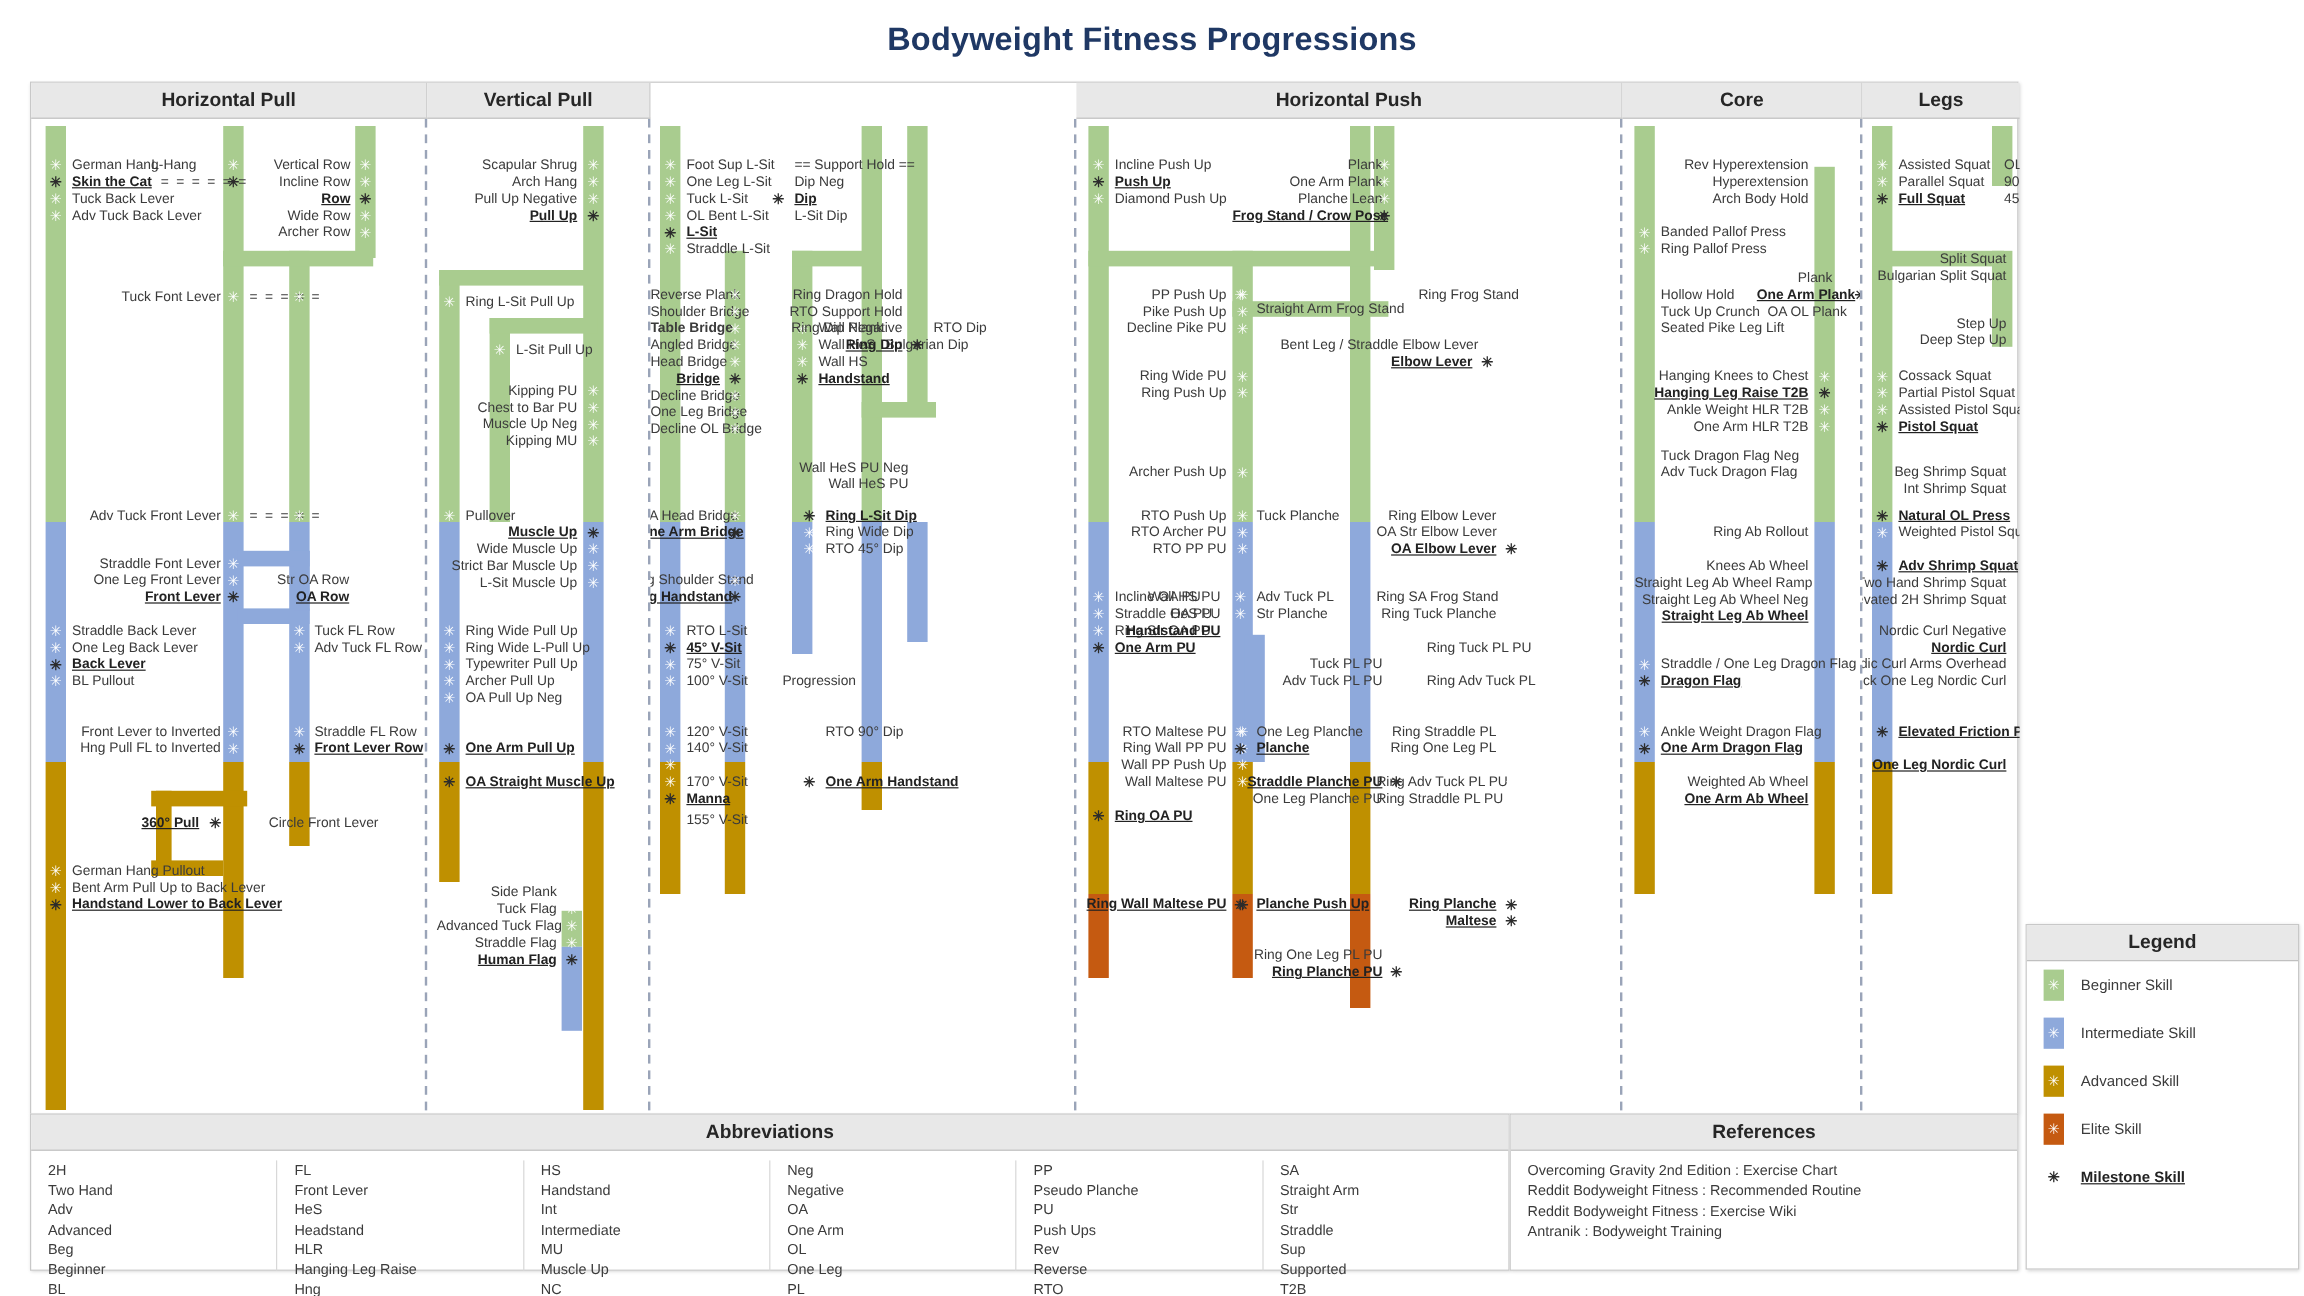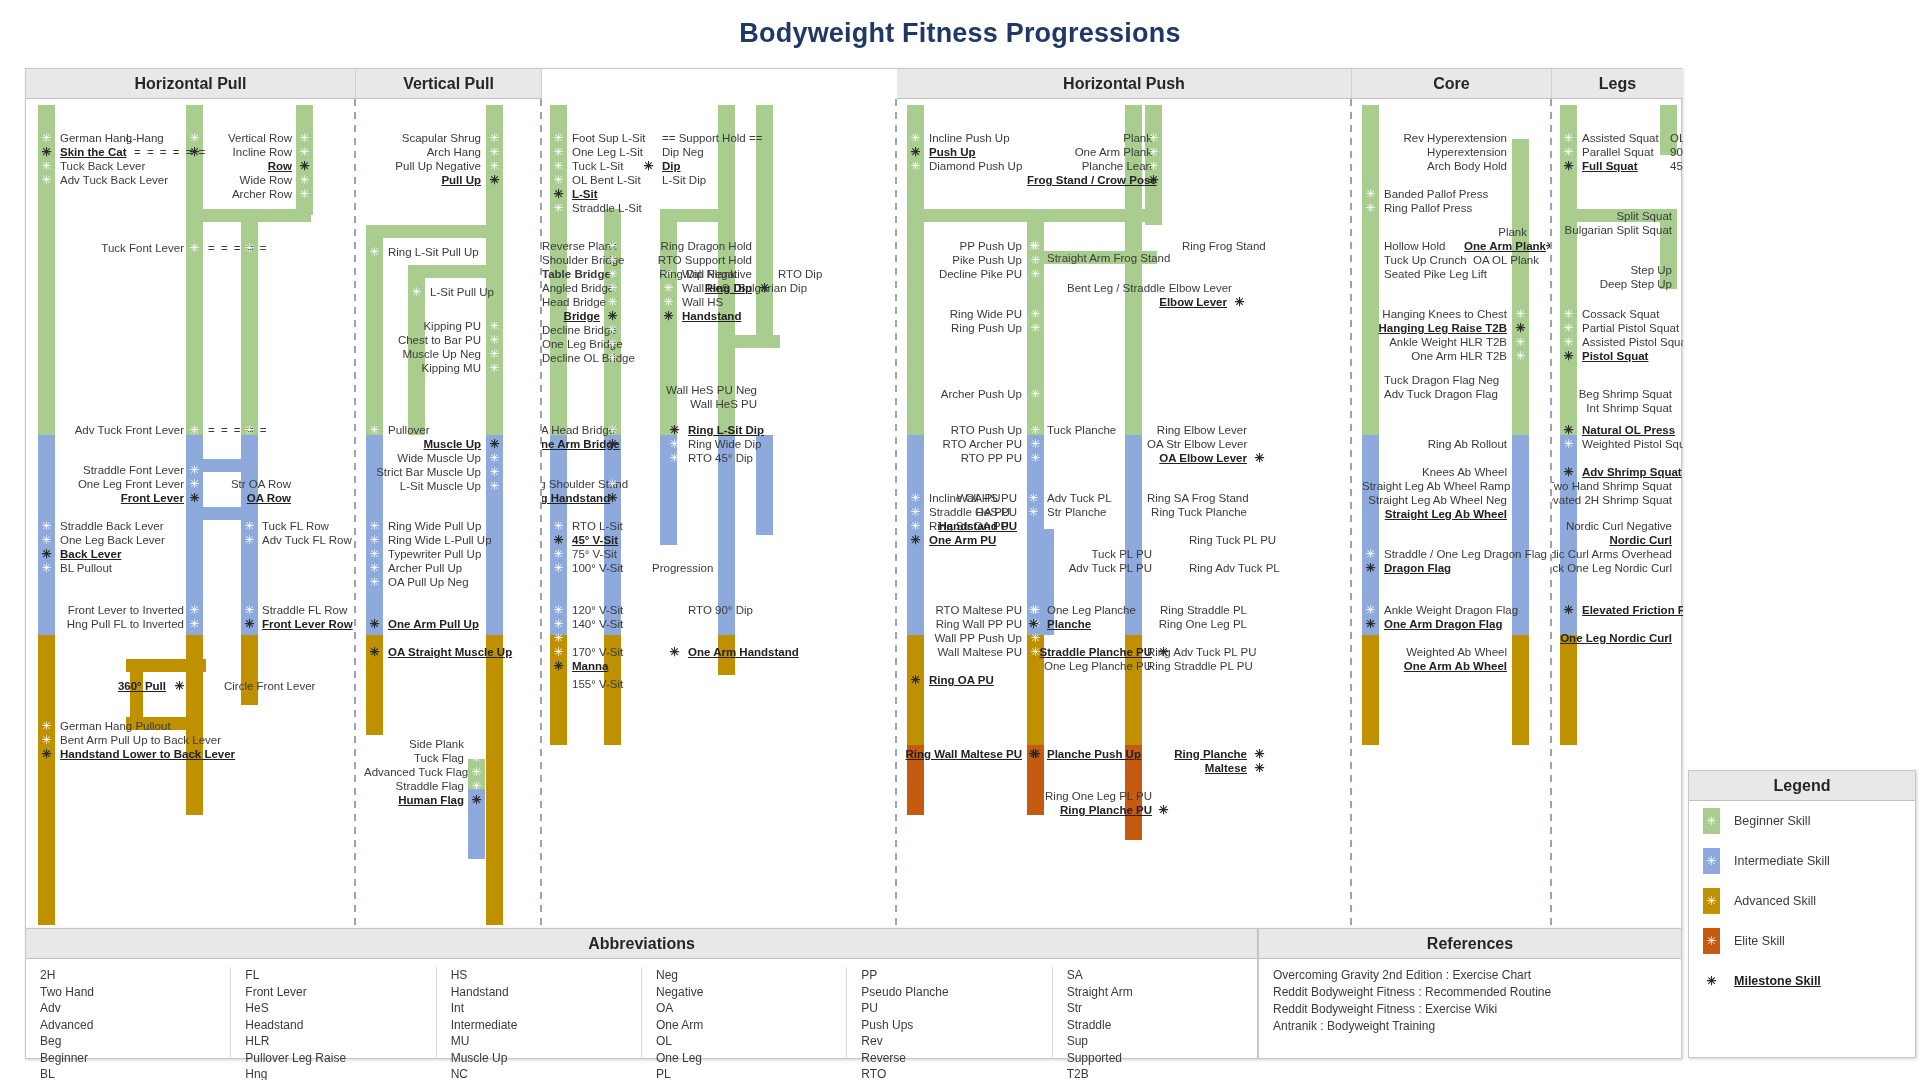--- a/index.html
+++ b/index.html
@@ -816,21 +816,21 @@
         <div class="abbrev-item">
             <span class="abbrev-key">FL</span>
             <span>Front Lever</span>
           </div>
         <div class="abbrev-item">
             <span class="abbrev-key">HeS</span>
             <span>Headstand</span>
           </div>
         <div class="abbrev-item">
             <span class="abbrev-key">HLR</span>
-            <span>Pullover Leg Raise</span>
+            <span>Hanging Leg Raise</span>
           </div>
         <div class="abbrev-item">
             <span class="abbrev-key">Hng</span>
             <span>Hanging</span>
           </div>
       </div>
       <div class="abbrev-col">
         <div class="abbrev-item">
             <span class="abbrev-key">HS</span>
             <span>Handstand</span>

